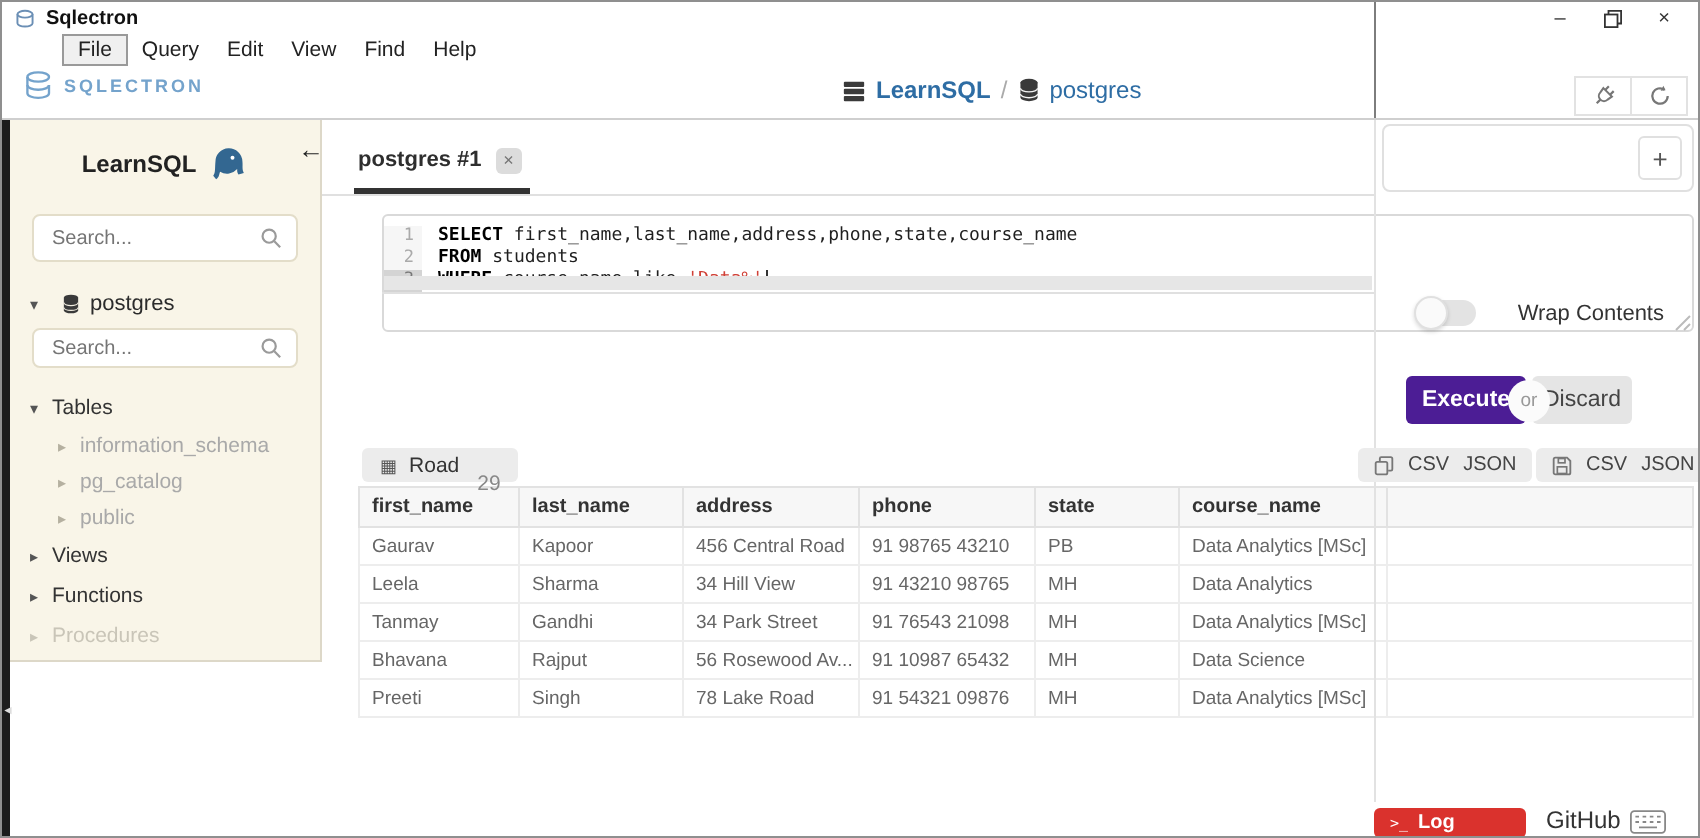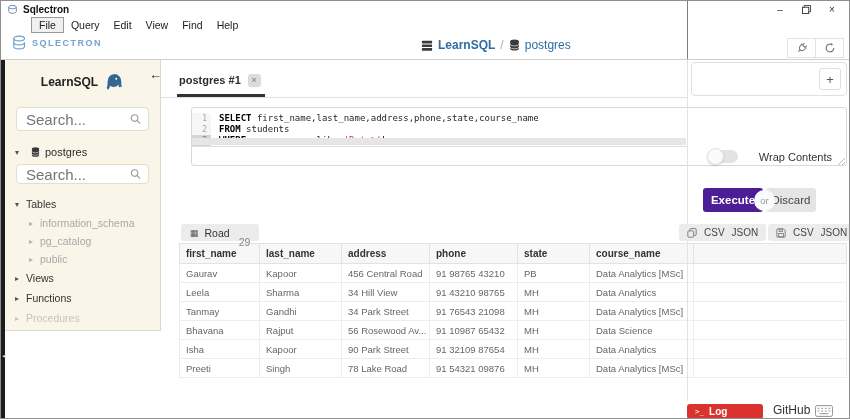--- a/index.html
+++ b/index.html
@@ -30,21 +30,21 @@
 
   
   .left-strip { position:absolute; left:0; top:59px; width:4px; height:360px; background:#1c1c1c; }
   .scroll-arrow { position:absolute; left:0; top:352px; font-size:6px; color:#ddd; }
 
   
   .sidebar { position:absolute; left:4px; top:59px; width:156px; height:271px; background:#f9f5e8; border-right:1px solid #ddd8c8; border-bottom:1px solid #ddd8c8; font-size:10px; color:#333; }
   .sb-title { margin-top:13px; display:flex; align-items:center; justify-content:center; gap:6px; }
   .sb-title .sb-title-text { font-size:12px; font-weight:bold; color:#222; }
   .search-wrap { position:relative; margin:0 11px; }
-  .search-wrap input { width:100%; height:24px; border:1px solid #e3ddc9; border-radius:4px; background:#fff; padding:0 24px 0 9px; font-size:15px; color:#777; font-family:"Liberation Sans",sans-serif; outline:none; }
+  .search-wrap input { width:100%; height:24px; border:1px solid #e3ddc9; border-radius:4px; background:#fff; padding:0 24px 0 9px; font-size:10px; color:#777; font-family:"Liberation Sans",sans-serif; outline:none; }
   .search-wrap.small input { height:20px; }
   .search-wrap svg { position:absolute; right:8px; top:50%; transform:translateY(-50%); }
   .sw1 { margin-top:16px; }
   .db-row { margin:15px 0 6px 10px; display:flex; align-items:center; gap:5px; font-size:11px; color:#2b2b2b; }
   .db-row .caret { font-size:8px; color:#555; }
   .tree { margin-top:10px; }
   .tree-row { display:flex; align-items:center; height:18px; padding-left:10px; font-size:10.5px; color:#333; }
   .tree-row.parent { height:20px; }
   .tree-row.child { padding-left:24px; color:#a9a9a9; height:18px; }
   .tree-row.disabled { color:#c9c5b8; }
@@ -380,29 +380,20 @@
         <tr>
           <td>Bhavana</td>
           <td>Rajput</td>
           <td>56 Rosewood Av...</td>
           <td>91 10987 65432</td>
           <td>MH</td>
           <td>Data Science</td>
           <td class="filler"></td>
         </tr>
         <tr>
-          <td>Isha</td>
-          <td>Kapoor</td>
-          <td>90 Park Street</td>
-          <td>91 32109 87654</td>
-          <td>MH</td>
-          <td>Data Analytics</td>
-          <td class="filler"></td>
-        </tr>
-        <tr>
           <td>Preeti</td>
           <td>Singh</td>
           <td>78 Lake Road</td>
           <td>91 54321 09876</td>
           <td>MH</td>
           <td>Data Analytics [MSc]</td>
           <td class="filler"></td>
         </tr>
       </tbody>
   </table>

